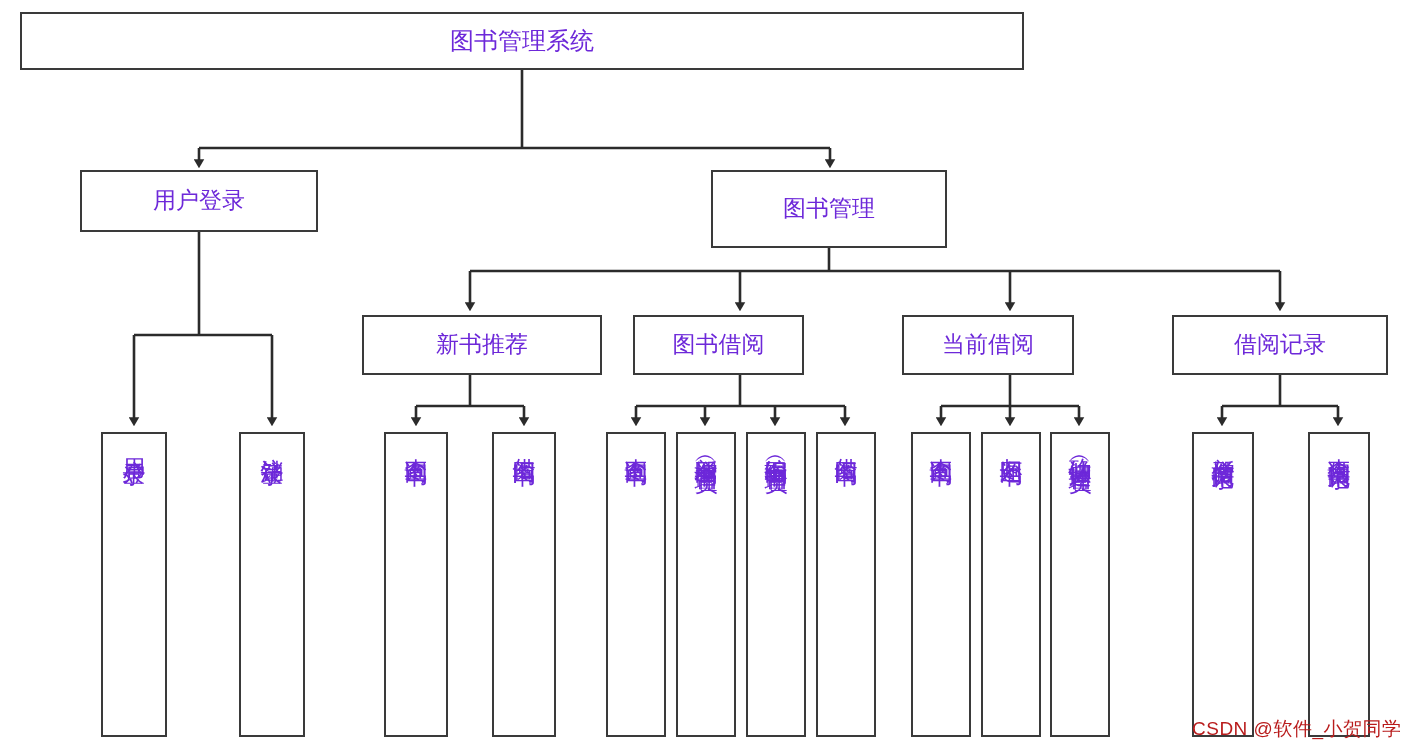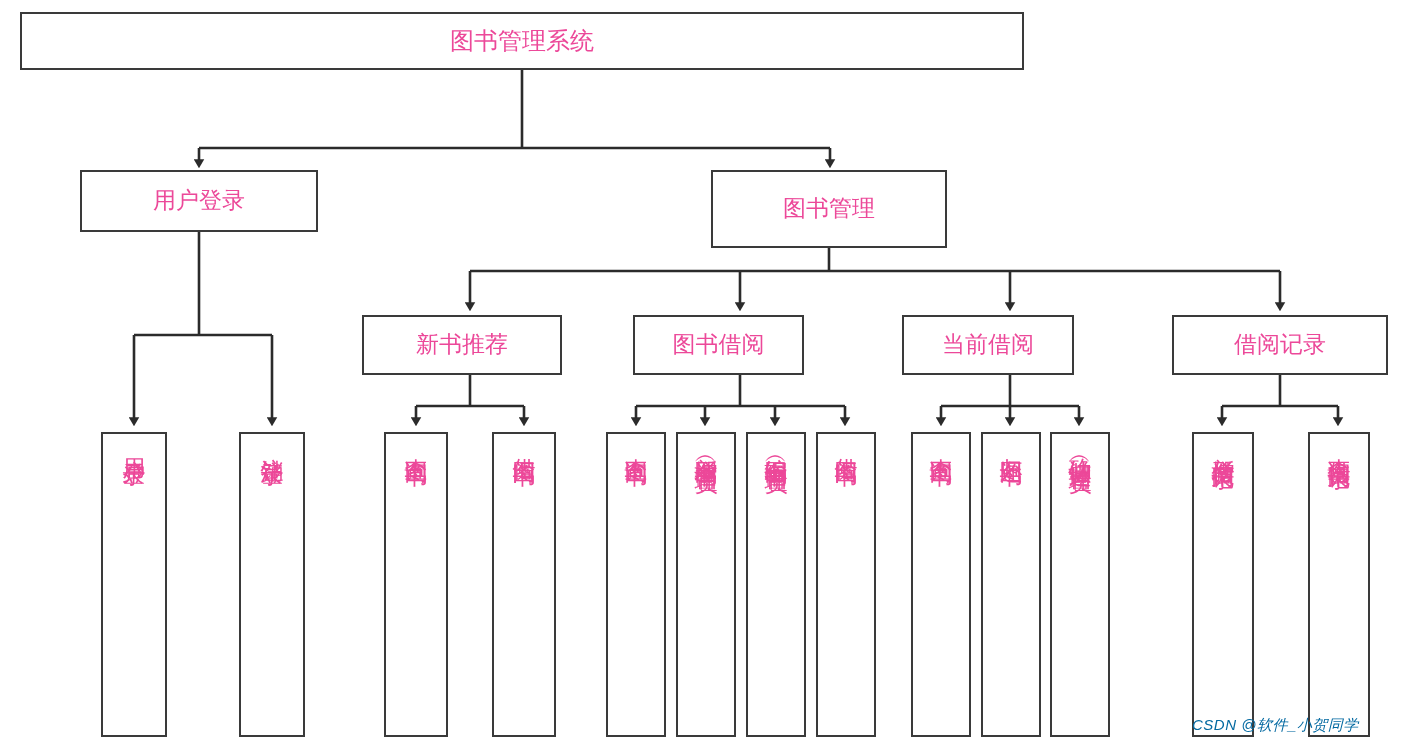--- a/index.html
+++ b/index.html
@@ -28,21 +28,21 @@
   .node {
     position: absolute;
     box-sizing: border-box;
     background: #ffffff;
     border: 2px solid #3a3a3a;
     display: flex;
     align-items: center;
     justify-content: center;
   }
   .node-label {
-    color: #ec4899;
+    color: #6d28d9;
     line-height: 1.18;
     text-align: center;
     white-space: nowrap;
   }
   
   .node.h .node-label {
     font-size: 23px;
     writing-mode: horizontal-tb;
   }
   .node.h.title .node-label {
@@ -57,26 +57,25 @@
   .node.v .node-label {
     font-size: 23px;
     writing-mode: vertical-rl;
     text-orientation: upright;
     letter-spacing: 2px;
     line-height: 1;
     white-space: nowrap;
   }
   .watermark {
     position: absolute;
-    color: #0369a1;
-    font-size: 15px;
+    color: #b91c1c;
+    font-size: 19px;
     letter-spacing: 0.5px;
     white-space: nowrap;
     user-select: none;
-    font-style: italic;
   }
 </style>
 </head>
 <body>
 
 <div id="canvas">
 
   <svg id="wires" viewBox="0 0 1405 747" width="1405" height="747" xmlns="http://www.w3.org/2000/svg">
     <defs>
       <marker id="arrow" viewBox="0 0 12 14" refX="1" refY="7" markerWidth="9" markerHeight="11" orient="auto-start-reverse" markerUnits="userSpaceOnUse">
@@ -132,21 +131,21 @@
   </div>
 
   <div class="node h" style="left:80px; top:170px; width:238px; height:62px;">
     <span class="node-label">用户登录</span>
   </div>
 
   <div class="node h" style="left:711px; top:170px; width:236px; height:78px;">
     <span class="node-label">图书管理</span>
   </div>
 
-  <div class="node h" style="left:362px; top:315px; width:200px; height:60px;">
+  <div class="node h" style="left:362px; top:315px; width:240px; height:60px;">
     <span class="node-label">新书推荐</span>
   </div>
 
   <div class="node h" style="left:633px; top:315px; width:171px; height:60px;">
     <span class="node-label">图书借阅</span>
   </div>
 
   <div class="node h" style="left:902px; top:315px; width:172px; height:60px;">
     <span class="node-label">当前借阅</span>
   </div>

